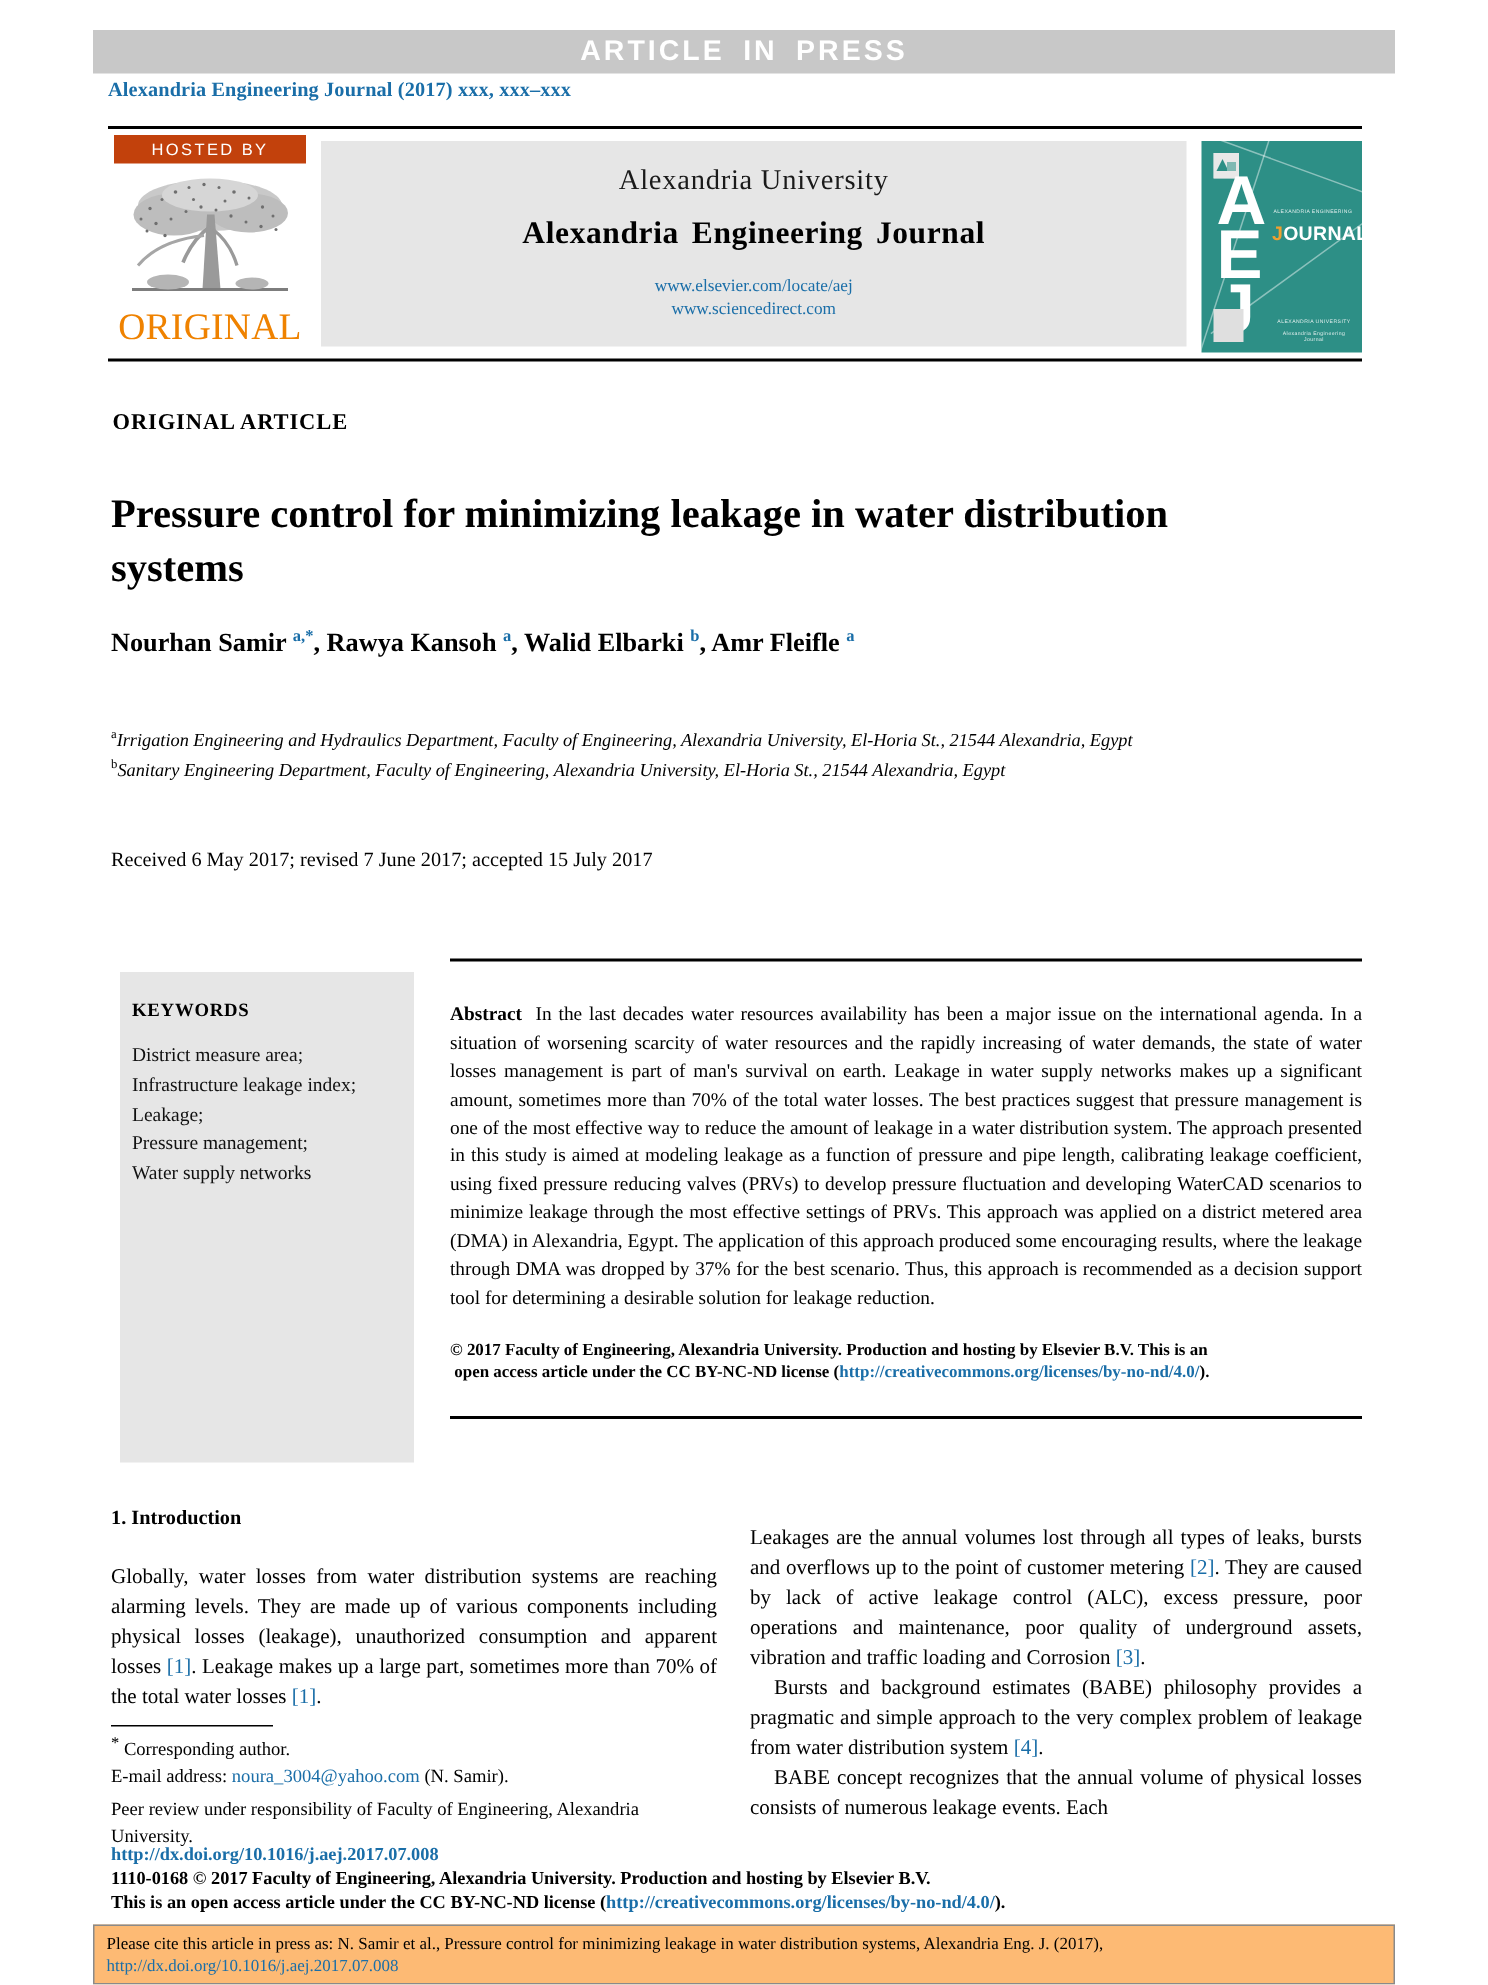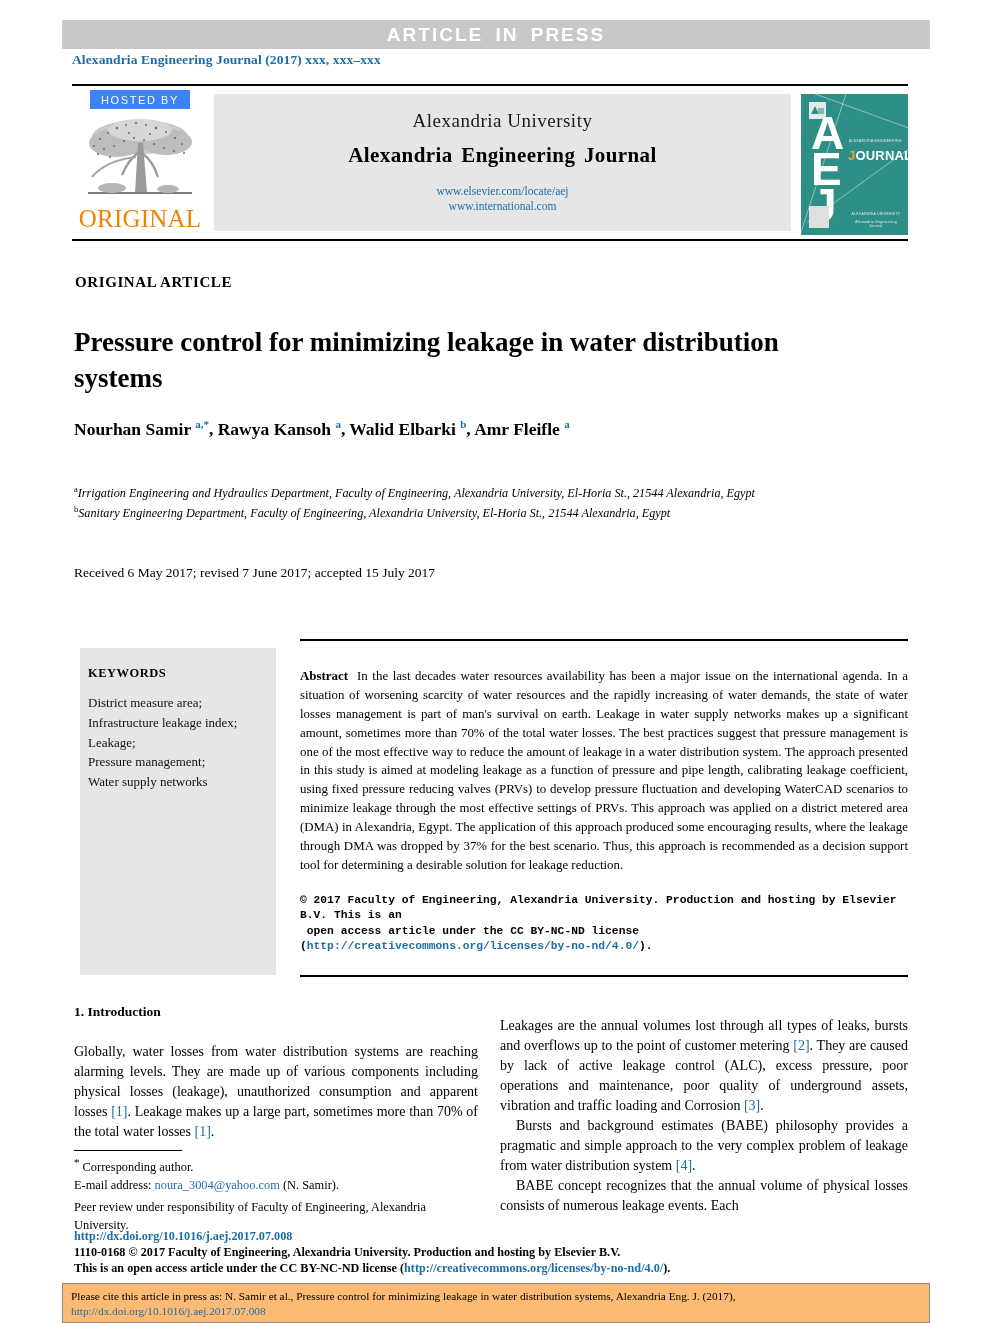--- a/index.html
+++ b/index.html
@@ -58,22 +58,22 @@
   }
   .mh-left {
     width: 136px;
     flex: 0 0 136px;
     padding-top: 4px;
     display: flex;
     flex-direction: column;
     align-items: center;
   }
   .hosted-by {
-    width: 100px; height: 19px;
-    background: #3b82f6;
+    width: 128px; height: 19px;
+    background: #c2410c;
     color: #ffffff;
     font-family: "Liberation Sans", sans-serif;
     font-size: 11px;
     letter-spacing: 1.6px;
     display: flex;
     align-items: center;
     justify-content: center;
   }
   .tree-wrap {
     width: 116px; height: 92px;
@@ -227,21 +227,21 @@
   }
   .abs-body {
     font-family: "Liberation Serif", serif;
     font-size: 12.9px;
     line-height: 1.465;
     text-align: justify;
     color: #000;
   }
   .abs-body b { font-weight: bold; }
   .abs-copy {
-    font-family: Liberation Mono, monospace;
+    font-family: Liberation Serif, serif;
     font-weight: bold;
     font-size: 11.3px;
     line-height: 1.36;
     margin-top: 18px;
     color: #000;
   }
   .abs-copy .ind { display: inline; }
   a.lnk, .lnk {
     color: #1a6ea8;
     text-decoration: none;
@@ -427,21 +427,21 @@
       </svg>
     </div>
     <div class="elsevier-word">ORIGINAL</div>
   </div>
 
   <div class="mh-center">
     <div class="mh-univ">Alexandria University</div>
     <div class="mh-journal">Alexandria Engineering Journal</div>
     <div class="mh-url">
       <div>www.elsevier.com/locate/aej</div>
-      <div>www.international.com</div>
+      <div>www.sciencedirect.com</div>
     </div>
   </div>
 
   <div class="mh-right">
     <div class="aej-cover">
       <div class="aej-diag" style="left:-20px; top:18px; width:170px; height:1px; transform:rotate(20deg);"></div>
       <div class="aej-diag" style="left:-10px; top:78px; width:170px; height:1px; transform:rotate(-36deg);"></div>
       <div class="aej-diag" style="left:20px; top:-20px; width:1px; height:190px; transform:rotate(18deg);"></div>
       <div class="aej-seal">
         <svg width="17" height="17" viewBox="0 0 17 17">

